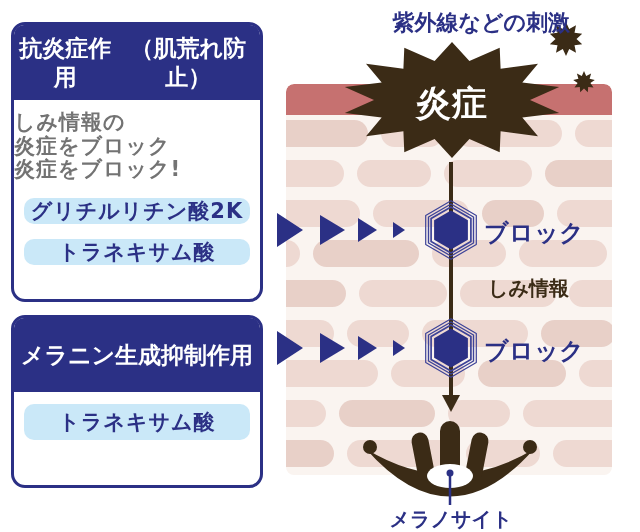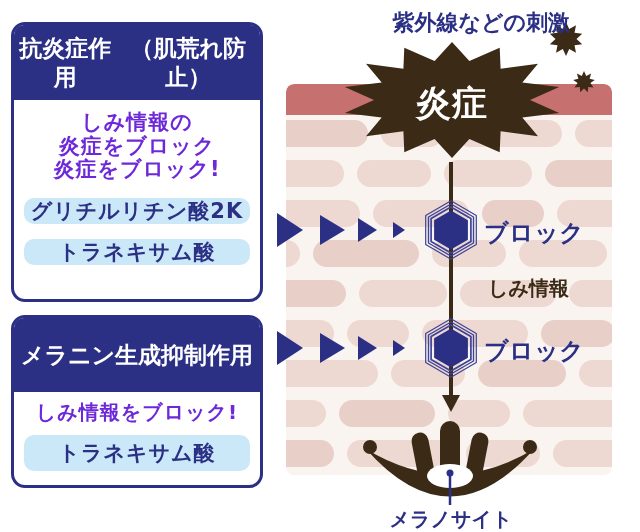--- a/index.html
+++ b/index.html
@@ -15,21 +15,21 @@
   .card1{top:22px;height:280px;}
   .card2{top:315px;height:173px;}
   .card-header{
     display:flex;flex-direction:row;justify-content:center;align-items:center;
     background:#2b3085;border-radius:10px 10px 0 0;
     color:#ffffff;font-weight:bold;font-size:23px;line-height:29px;text-align:center;
   }
   .card1 .card-header{height:75px;}
   .card2 .card-header{height:74px;}
   .card-desc{
-    text-align:center;color:#6d28d9;font-weight:bold;
+    text-align:left;color:#737373;font-weight:bold;
     font-size:21px;line-height:23.5px;letter-spacing:1px;margin-top:11px;
   }
   .card2 .card-desc{font-size:20px;margin-top:9px;line-height:22px;}
   .pill{
     margin:0 10px;height:26px;border-radius:10px;background:#cae8f8;
     display:flex;align-items:center;justify-content:center;
     color:#2b3085;font-weight:bold;font-size:21px;letter-spacing:1px;
   }
   .pill.p1{margin-top:16px;}
   .pill.p2{margin-top:15px;}
@@ -114,21 +114,20 @@
     </div>
     <div class="pill p1">グリチルリチン酸2K</div>
     <div class="pill p2">トラネキサム酸</div>
   </div>
 
   <div class="card card2">
     <div class="card-header">
       <div>メラニン生成</div>
       <div>抑制作用</div>
     </div>
-    <div class="card-desc">しみ情報をブロック!</div>
     <div class="pill p1">トラネキサム酸</div>
   </div>
 
   <svg class="overlay" id="overlay" width="640" height="532">
       <line x1="451" y1="162" x2="451" y2="398" stroke="#3b2b16" stroke-width="4"></line>
       <polygon points="442,395 460,395 451,412" fill="#3b2b16"></polygon>
       <polygon points="452.0,42.0 469.4,61.0 499.7,47.7 500.6,68.7 538.0,63.8 522.3,82.6 559.2,87.1 530.0,100.0 559.2,112.9 522.3,117.4 538.0,136.2 500.6,131.3 499.7,152.3 469.4,139.0 452.0,158.0 434.6,139.0 404.3,152.3 403.4,131.3 366.0,136.2 381.7,117.4 344.8,112.9 374.0,100.0 344.8,87.1 381.7,82.6 366.0,63.8 403.4,68.7 404.3,47.7 434.6,61.0" fill="#3b2b16"></polygon>
       <polygon points="566.0,22.0 569.2,29.0 576.0,25.2 574.5,32.8 582.2,33.7 576.5,39.0 582.2,44.3 574.5,45.2 576.0,52.8 569.2,49.0 566.0,56.0 562.8,49.0 556.0,52.8 557.5,45.2 549.8,44.3 555.5,39.0 549.8,33.7 557.5,32.8 556.0,25.2 562.8,29.0" fill="#3b2b16"></polygon>
       <polygon points="584.0,71.0 586.2,75.9 591.1,73.6 589.6,78.8 594.8,80.1 590.4,83.1 593.5,87.5 588.2,87.0 587.8,92.3 584.0,88.5 580.2,92.3 579.8,87.0 574.5,87.5 577.6,83.1 573.2,80.1 578.4,78.8 576.9,73.6 581.8,75.9" fill="#3b2b16"></polygon>
       <polygon points="277,213 277,247 303,230" fill="#2b3085"></polygon>

